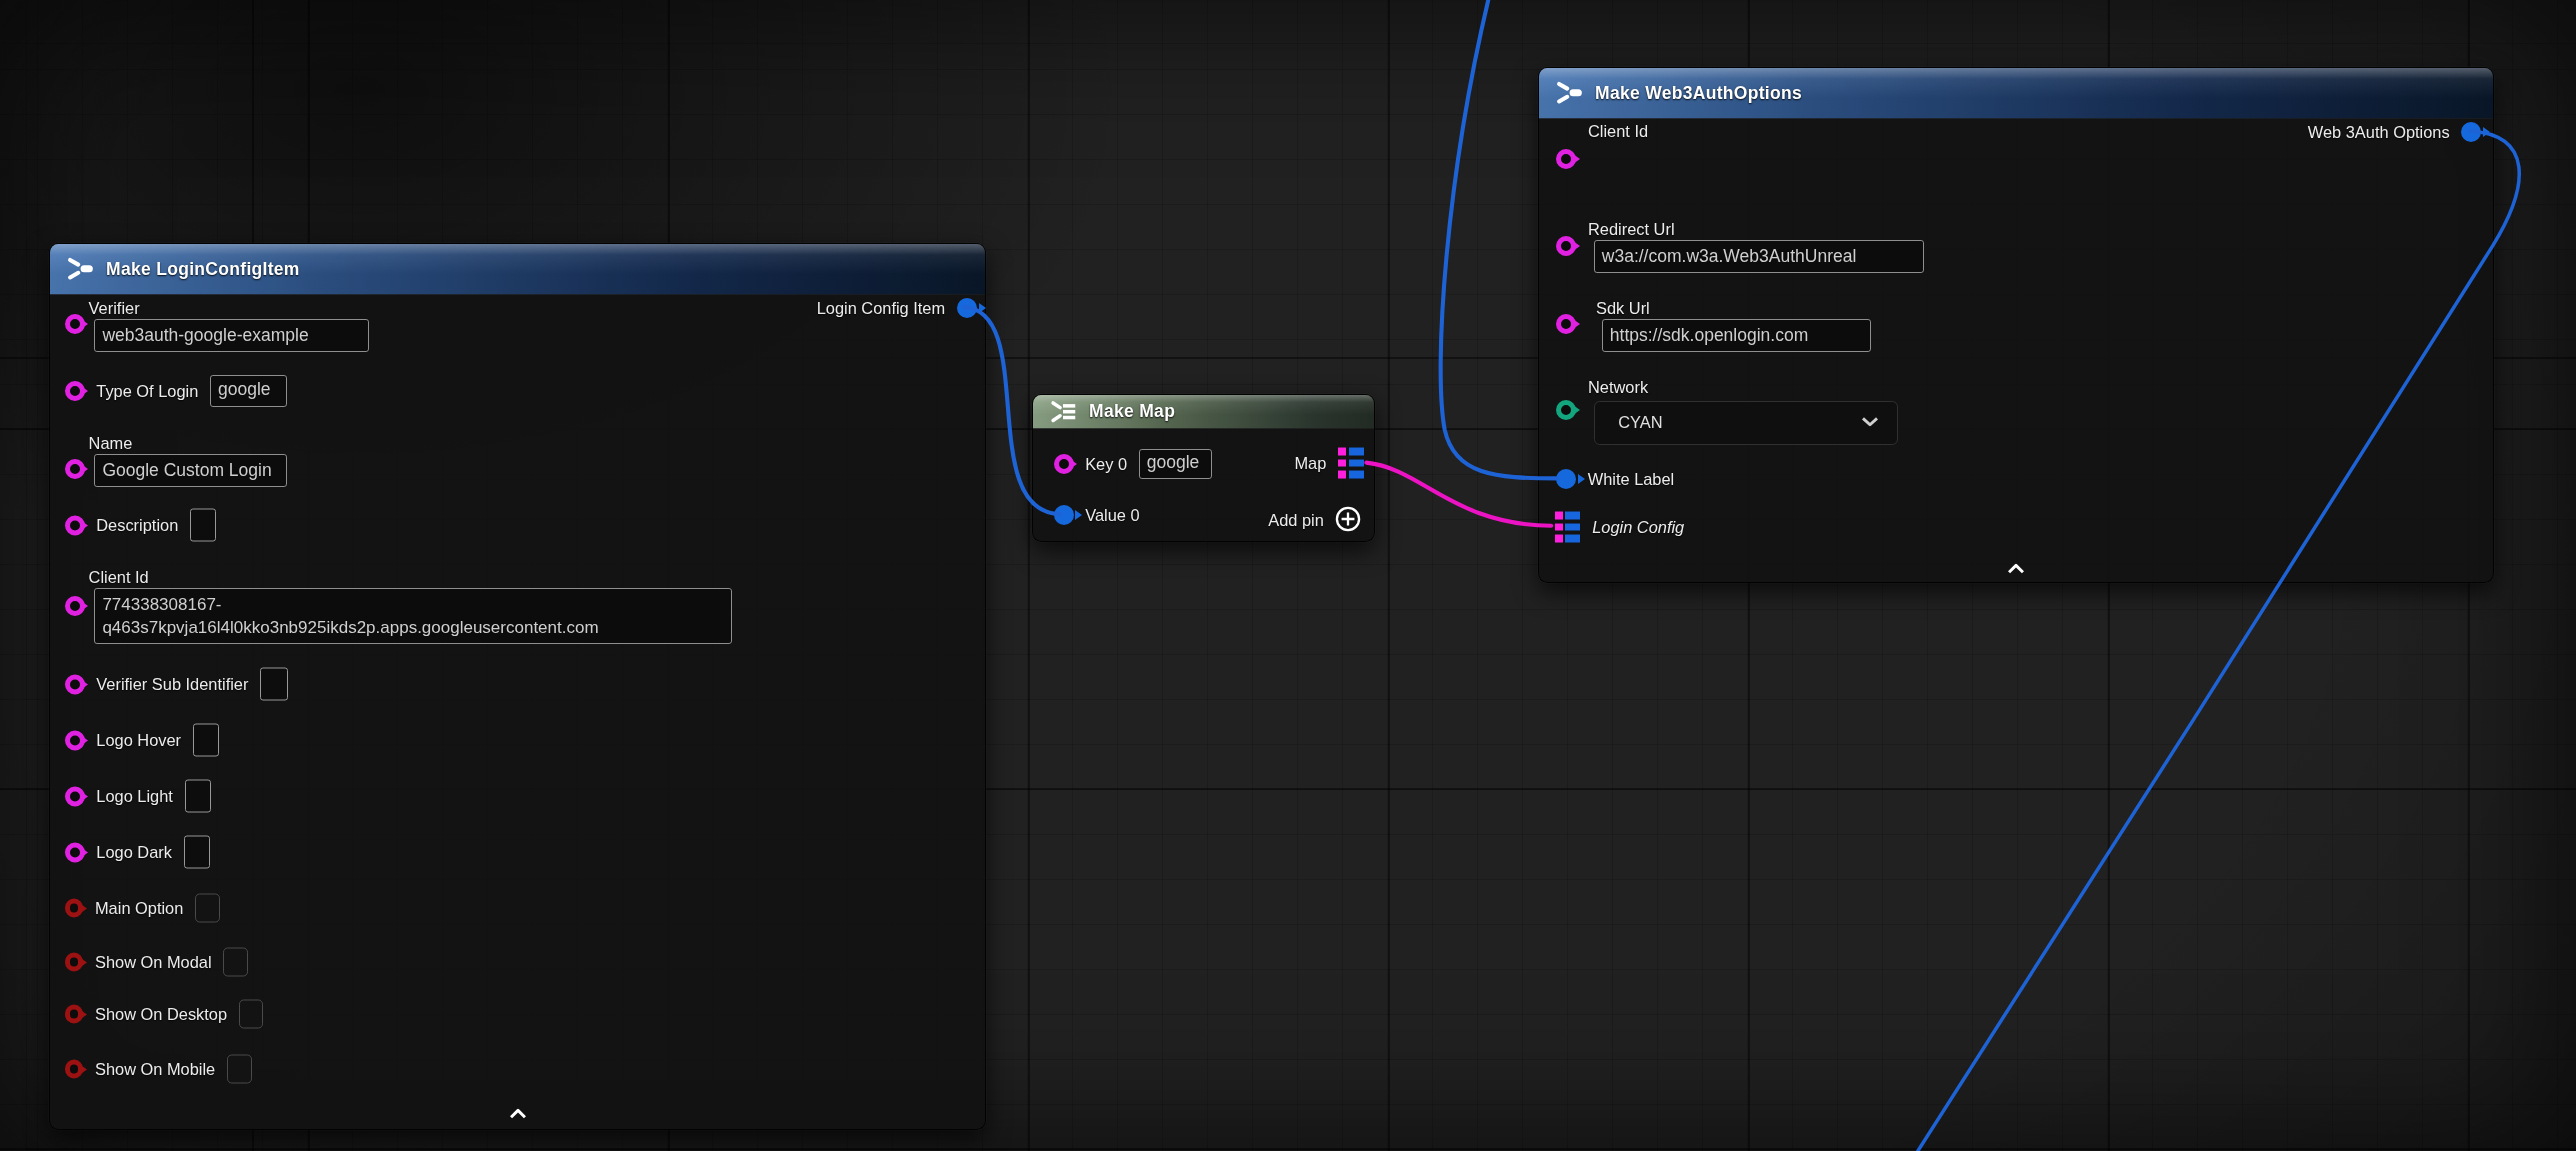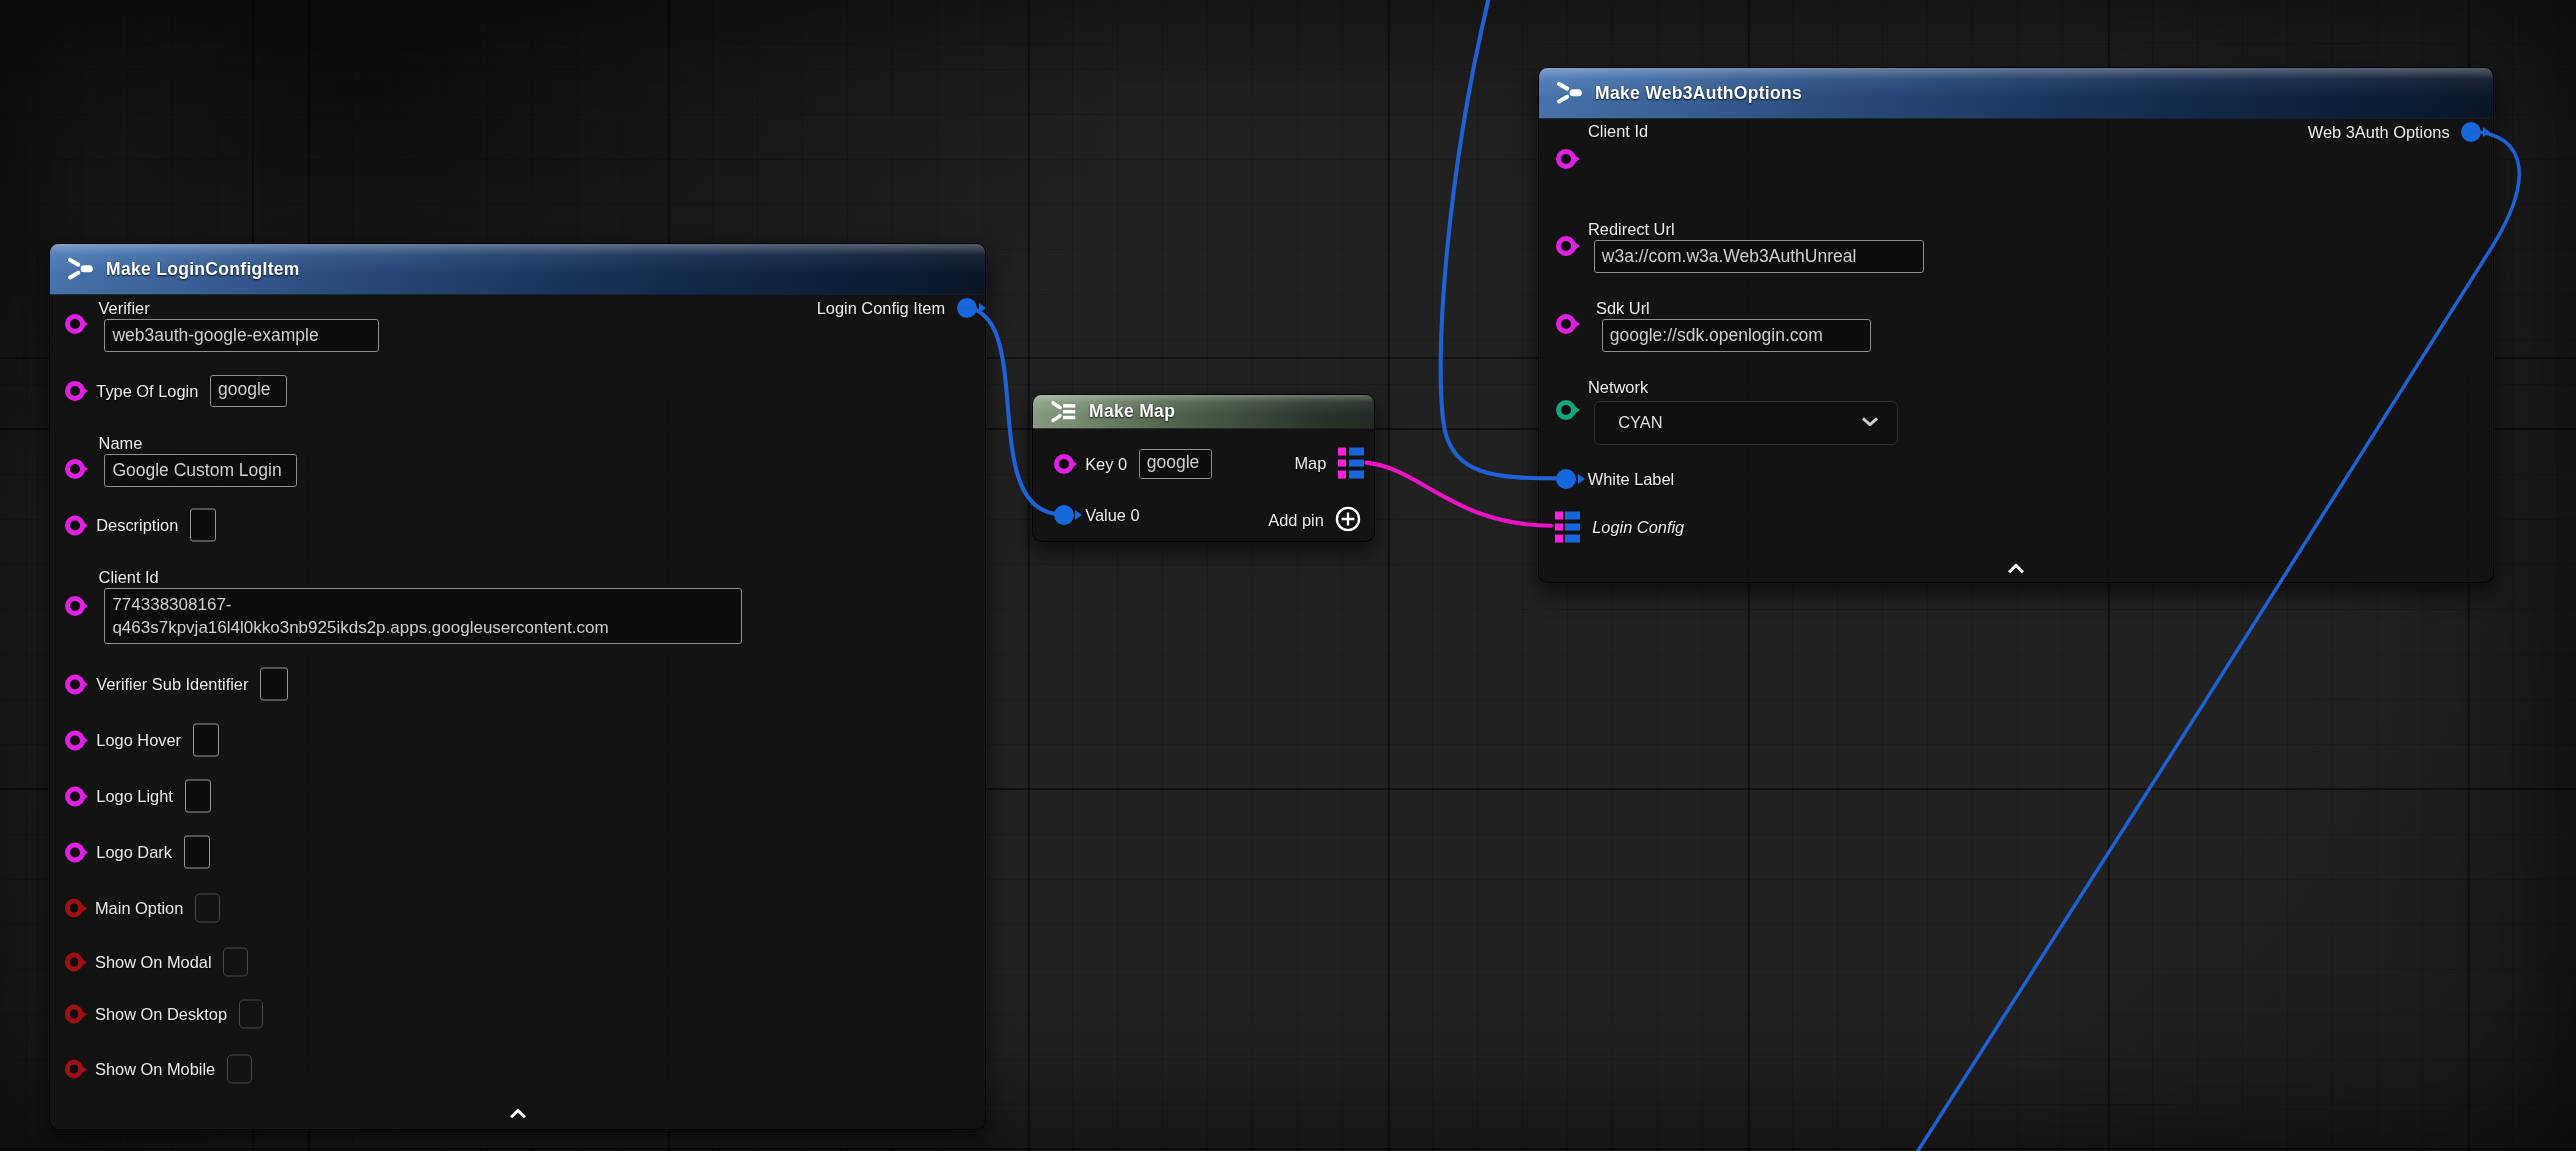--- a/index.html
+++ b/index.html
@@ -50,21 +50,21 @@
             text-shadow:0 1.2px 1.8px rgba(0,0,0,0.9); white-space:nowrap; }
   .hdr-icon { display:flex; align-items:center; }
 
   .lbl { font-size:16.4px; color:#ececec; text-shadow:0 1.2px 1.2px rgba(0,0,0,0.8); white-space:nowrap; }
 
   
   .row { position:absolute; display:flex; align-items:center; gap:11.7px; }
   .row.inline { left:14.6px; transform:translateY(-50%); }
   .row.stack  { left:14.6px; align-items:flex-start; }
   .row.out    { transform:translateY(-50%); }
-  .sc { margin-left:34px; display:flex; flex-direction:column; }
+  .sc { margin-left:24px; display:flex; flex-direction:column; }
   .sc .lbl { margin-left:0; line-height:20px; }
   .sc .tbox { margin-top:1.2px; margin-left:5.8px; }
 
   
   .pin { position:relative; width:20px; height:20px; flex:0 0 auto; }
   .pin.ring { border:5.3px solid var(--c); border-radius:50%; background:rgba(8,8,8,0.55); }
   .pin.fill { background:var(--c); border-radius:50%; }
   .pin::after {
     content:""; position:absolute; right:-8.8px; top:50%; transform:translateY(-50%);
     border-left:7px solid var(--c); border-top:5.3px solid transparent; border-bottom:5.3px solid transparent;
@@ -295,21 +295,21 @@
       <div class="sc" style="margin-left:32px;">
         <span class="lbl">Redirect Url</span>
         <div class="tbox" style="width:330px;"><span>w3a://com.w3a.Web3AuthUnreal</span></div>
       </div>
     </div>
 
     <div class="row stack" style="top:230px; left:17px;">
       <span class="pin ring abs" style="--c:var(--string-pin); top:16.4px;"></span>
       <div class="sc" style="margin-left:40px;">
         <span class="lbl">Sdk Url</span>
-        <div class="tbox" style="width:269px;"><span>google://sdk.openlogin.com</span></div>
+        <div class="tbox" style="width:269px;"><span>https://sdk.openlogin.com</span></div>
       </div>
     </div>
 
     <div class="row stack" style="top:309px; left:17px;">
       <span class="pin ring abs" style="--c:var(--enum-pin); top:23.4px;"></span>
       <div class="sc" style="margin-left:32px;">
         <span class="lbl">Network</span>
         <div class="dd" style="margin-top:3.5px; margin-left:5.8px;">
           <span>CYAN</span>
           <span>

